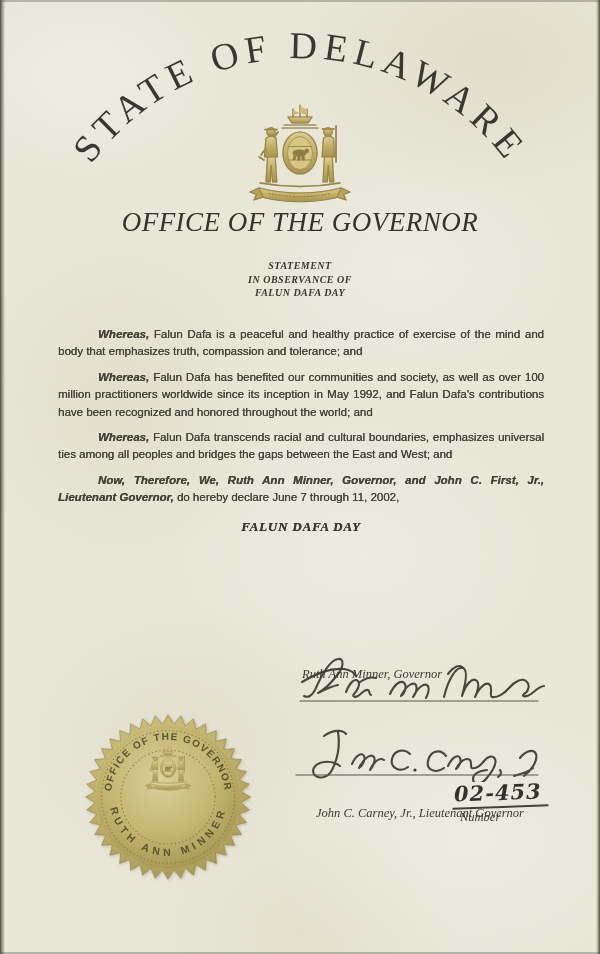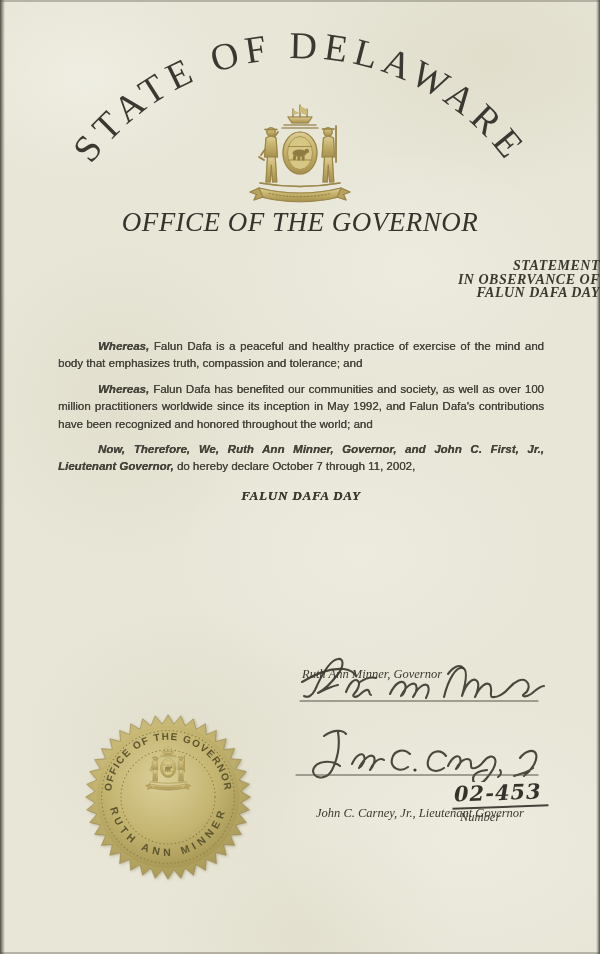--- a/index.html
+++ b/index.html
@@ -30,26 +30,26 @@
 
   .coat-svg{position:absolute;left:233px;top:102px;width:134px;height:116px;
             filter:drop-shadow(0.6px 0.8px 0.6px rgba(120,100,50,.45));}
 
   .office-title{
     position:absolute;left:0;right:0;top:207px;text-align:center;
     font-family:"Liberation Serif", serif;font-style:italic;font-size:27px;
     letter-spacing:.5px;color:#34332c;
   }
   .statement-heading{
-    position:absolute;left:0;right:0;top:259px;text-align:right;
+    position:absolute;left:0;right:0;top:259px;text-align:center;
     font-family:"Liberation Serif", serif;font-style:italic;font-weight:bold;
-    font-size:14px;line-height:13.5px;letter-spacing:.5px;color:#3a382f;
+    font-size:10px;line-height:13.5px;letter-spacing:.5px;color:#3a382f;
   }
   .body-copy{
-    position:absolute;left:58px;width:486px;top:338px;
+    position:absolute;left:58px;width:486px;top:326px;
     font-size:11.5px;line-height:17.4px;text-align:justify;
     color:#45433a;text-shadow:0.25px 0 0 currentColor;
   }
   .body-copy p{margin:0 0 8px 0;text-indent:40px;}
   .body-copy p.no-indent{text-indent:0;}
   .lead{font-weight:bold;font-style:italic;}
   .mid-title{
     margin:11px 0 10px 0 !important;text-indent:0 !important;text-align:center;
     font-family:"Liberation Serif", serif;font-style:italic;font-weight:bold;
     font-size:13px;letter-spacing:.8px;color:#3a382f;
@@ -160,21 +160,22 @@
 
   <div class="statement-heading">
     <div>STATEMENT</div>
     <div>IN OBSERVANCE OF</div>
     <div>FALUN DAFA DAY</div>
   </div>
 
   <div class="body-copy">
     <p><span class="lead">Whereas,</span> <span>Falun Dafa is a peaceful and healthy practice of exercise of the mind and body that emphasizes truth, compassion and tolerance; and</span></p>
     <p><span class="lead">Whereas,</span> <span>Falun Dafa has benefited our communities and society, as well as over 100 million practitioners worldwide since its inception in May 1992, and Falun Dafa's contributions have been recognized and honored throughout the world; and</span></p>
-    <p><span class="lead">Now, Therefore, We, Ruth Ann Minner, Governor, and John C. First, Jr., Lieutenant Governor,</span> <span>do hereby declare October 7 through 11, 2002,</span></p>
+    <p><span class="lead">Whereas,</span> <span>Falun Dafa transcends racial and cultural boundaries, emphasizes universal ties among all peoples and bridges the gaps between the East and West; and</span></p>
+    <p><span class="lead">Now, Therefore, We, Ruth Ann Minner, Governor, and John C. First, Jr., Lieutenant Governor,</span> <span>do hereby declare June 7 through 11, 2002,</span></p>
     <p class="mid-title">FALUN DAFA DAY</p>
   </div>
 
   <svg class="sig-svg" style="left:298px;top:652px;" width="248" height="54" viewBox="0 0 248 54">
     <path d="M6,44 C10,46 14,44 17,38 C24,22 32,8 40,7 C46,6 46,14 40,22 C34,30 26,38 20,41 C26,38 34,34 40,33"></path>
     <path d="M4,30 C20,20 34,16 46,17 C52,18 56,20 58,24"></path>
     <path d="M48,40 C52,30 57,26 60,29 C63,32 59,39 56,42 C54,44 56,46 60,44 C64,41 67,37 70,38 C72,39 71,43 73,43"></path>
     <path d="M62,30 C68,26 74,25 78,26"></path>
     <path d="M92,42 C97,31 104,27 107,32 C109,36 106,42 103,44 C108,34 115,29 118,33 C120,37 117,43 115,45 C120,35 127,30 130,34 C132,38 129,44 128,46"></path>
     <path d="M146,45 C150,28 158,14 165,16 C170,18 168,30 164,44 C168,31 175,25 179,29 C182,32 179,41 177,45 C182,34 189,29 192,33 C195,37 191,44 194,45 C199,46 206,42 211,36 C217,29 224,26 228,29 C233,33 230,40 226,42 C223,44 227,46 233,42 C238,38 242,34 246,34"></path>

